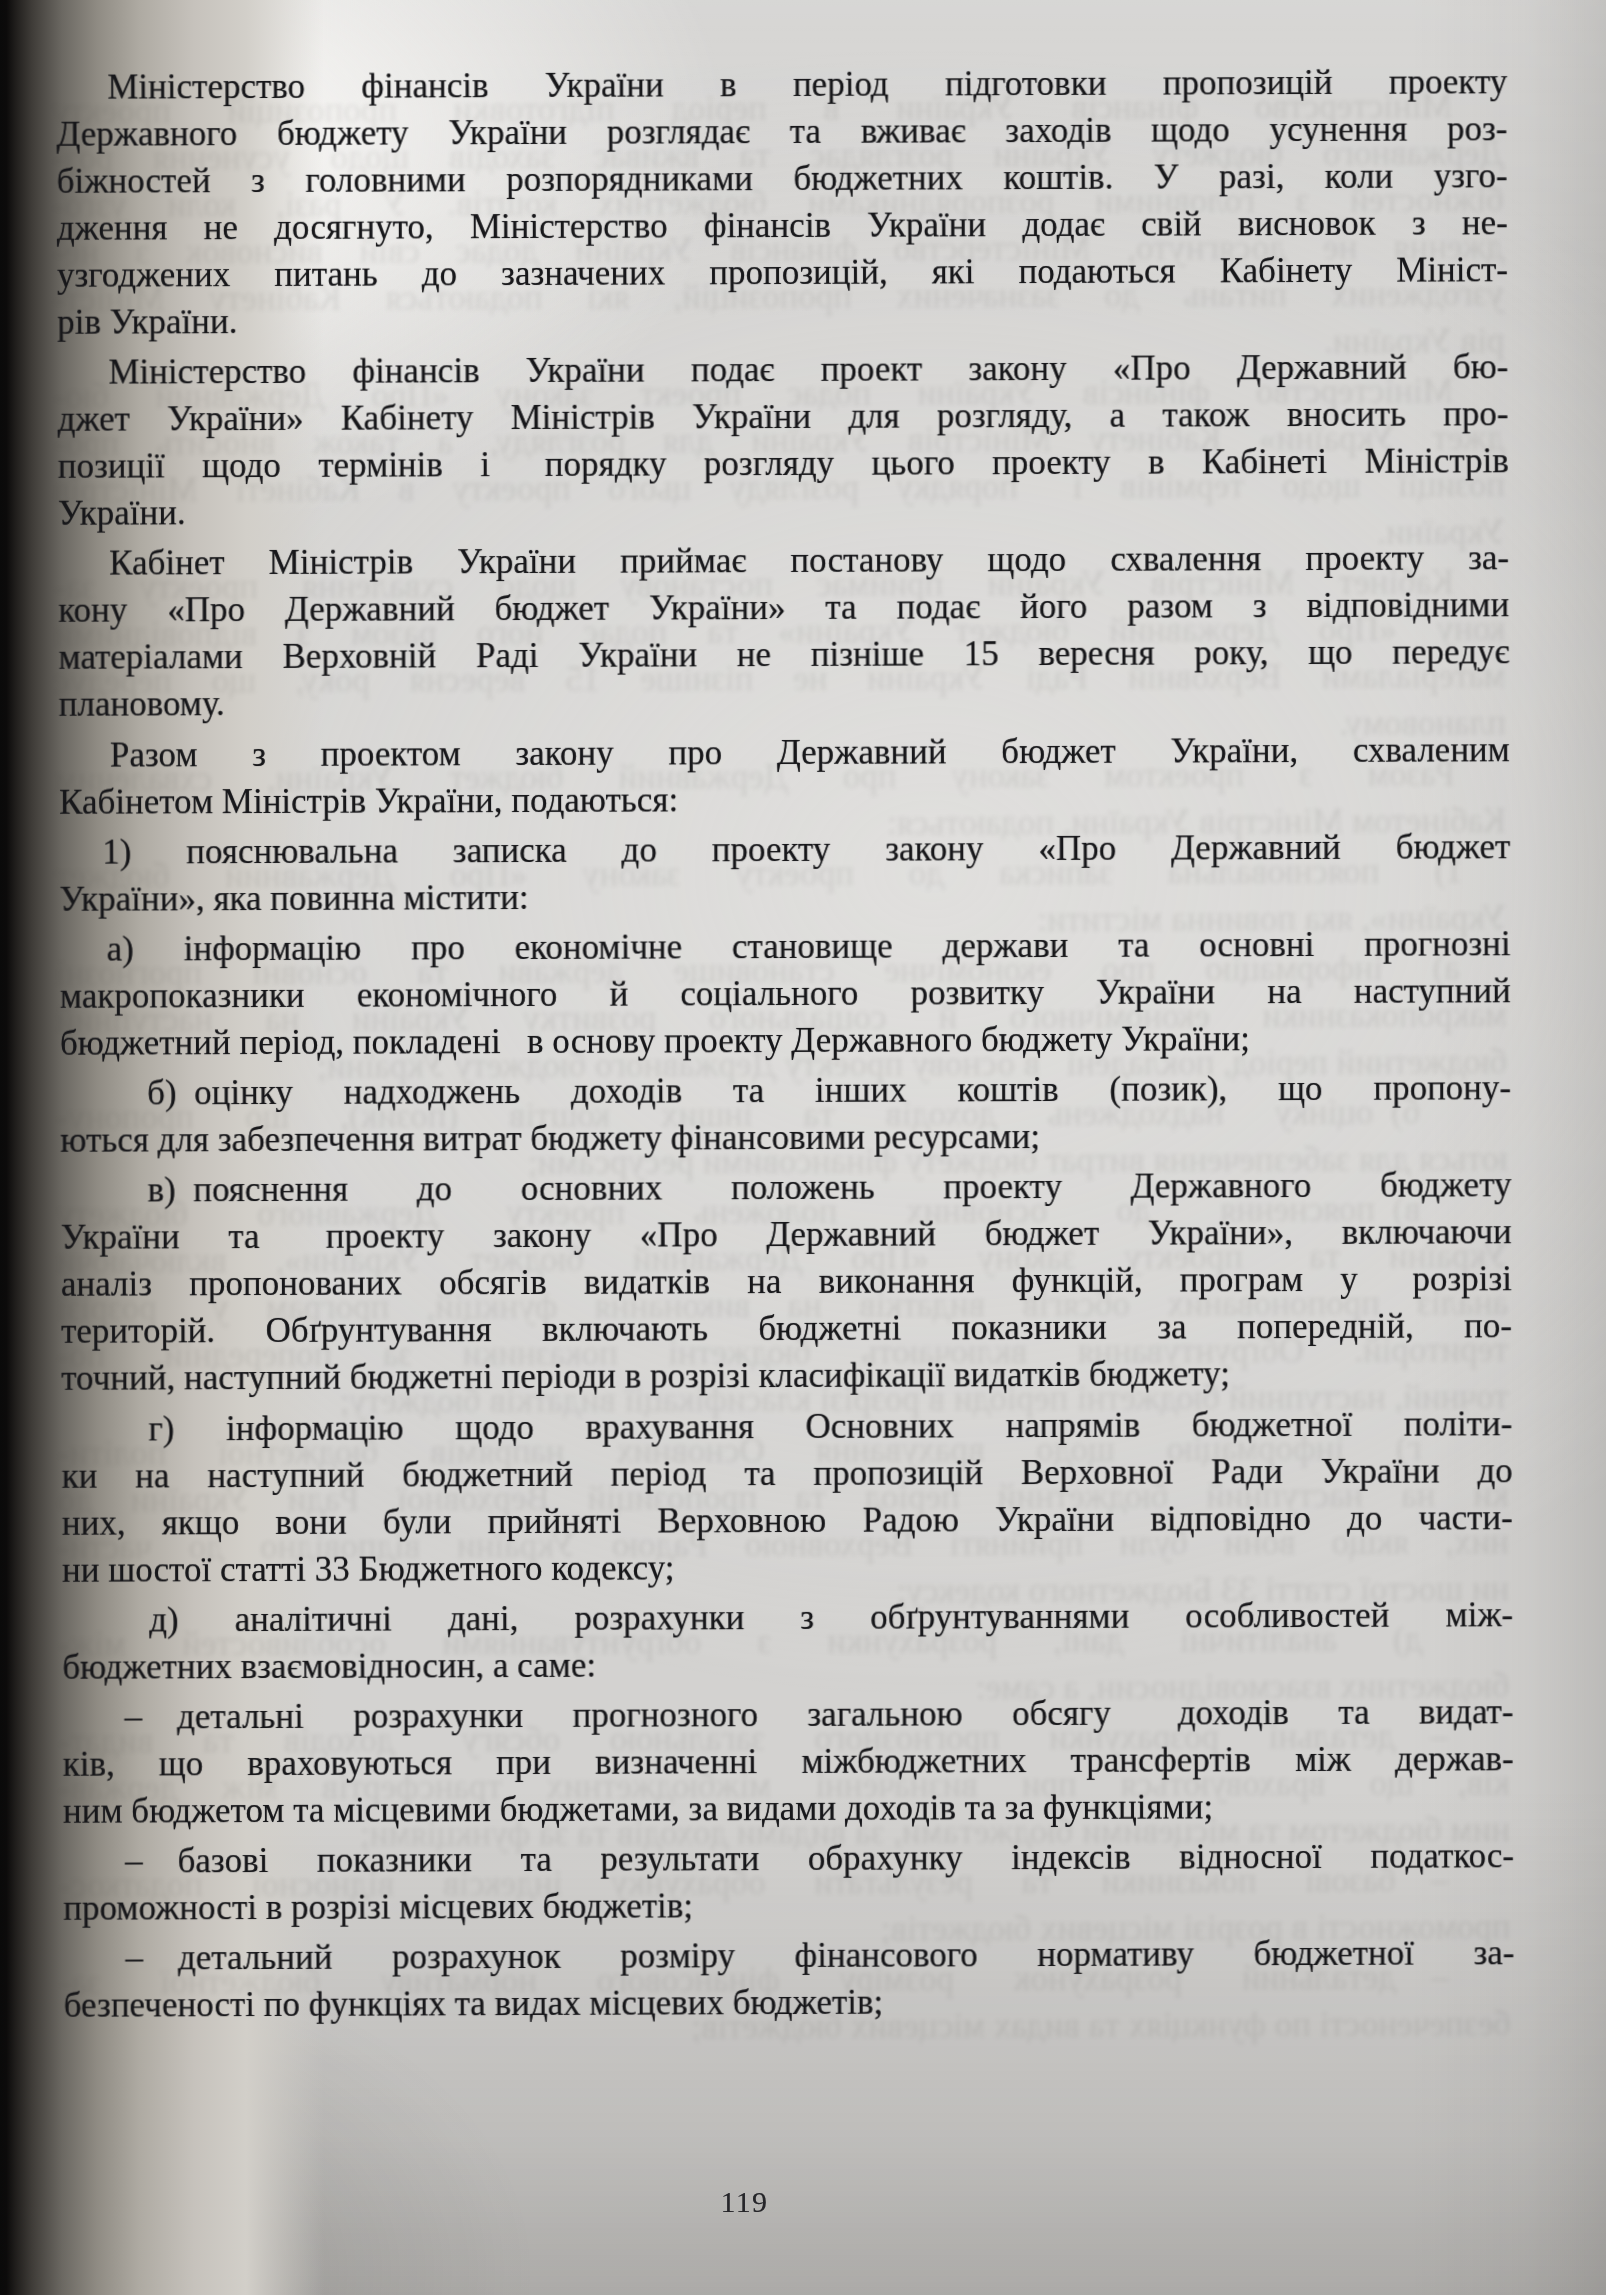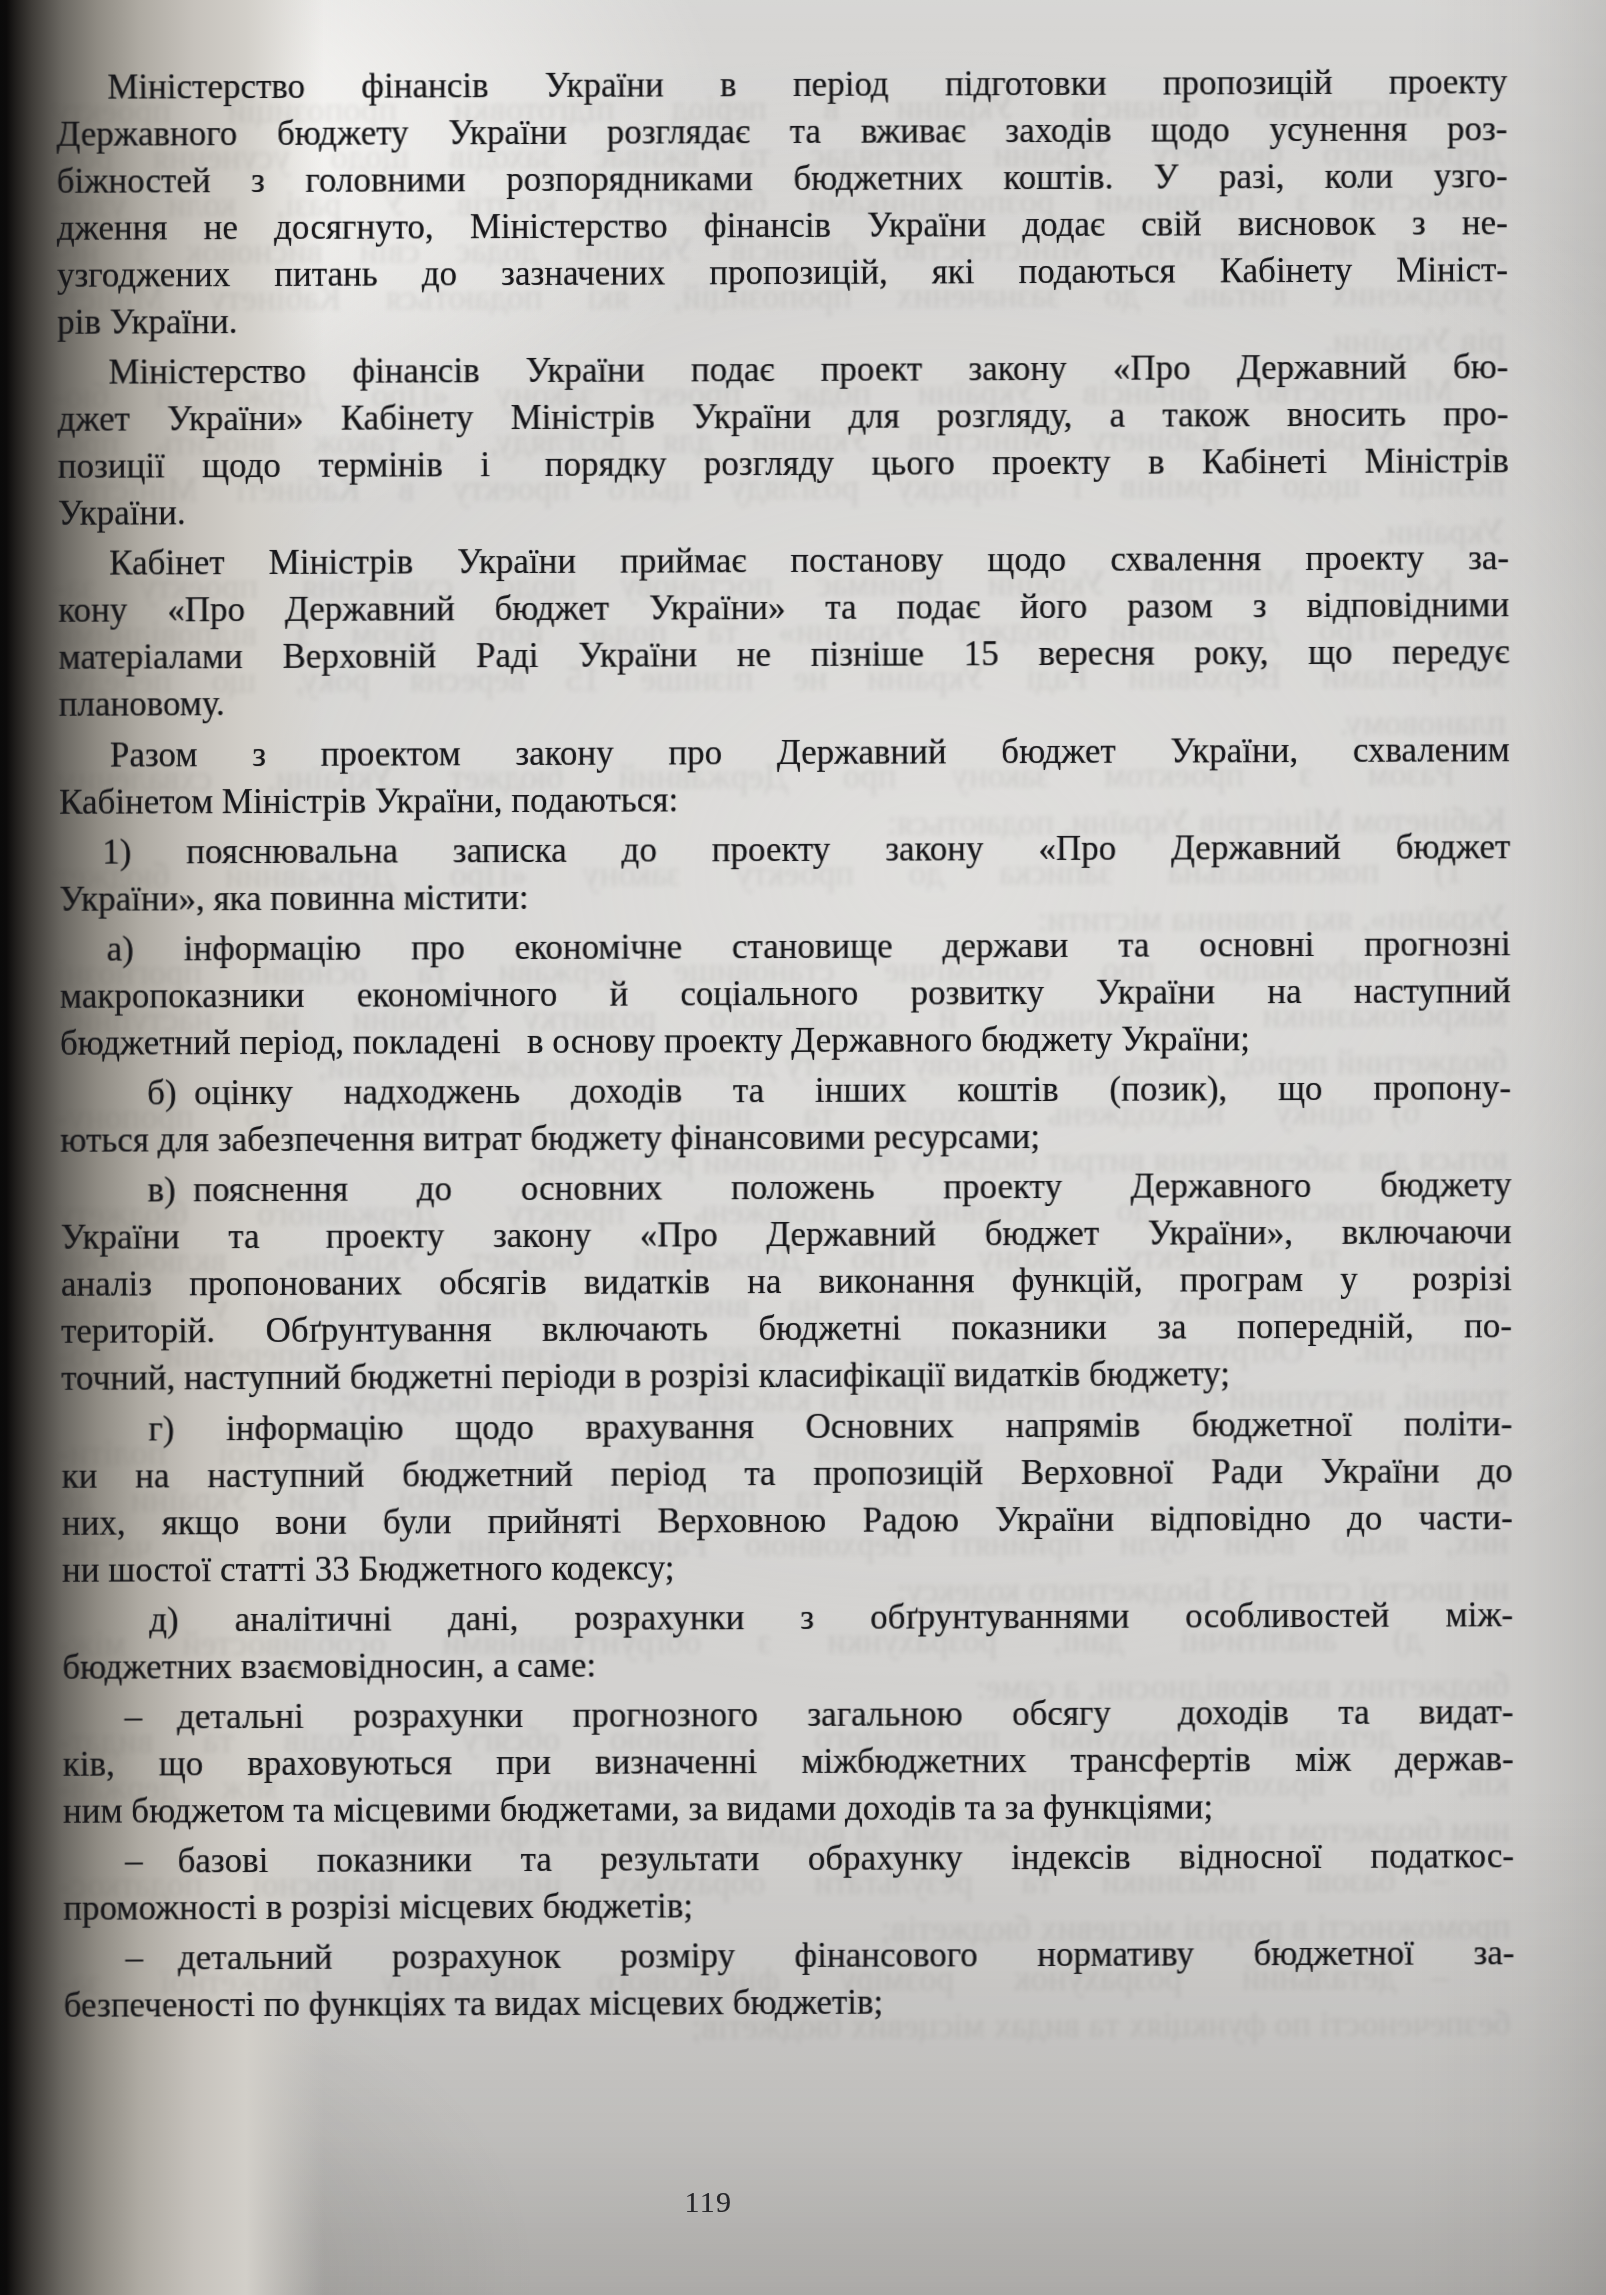--- a/index.html
+++ b/index.html
@@ -47,21 +47,21 @@
   .line { text-align: justify; text-align-last: justify; white-space: nowrap; }
   .line.end { text-align-last: left; }
 
   .k-plain  > .line.first { padding-left: 51px; }
   .k-num    > .line.first { padding-left: 43px; }
   .k-lsm    > .line.first { padding-left: 47px; }
   .k-letter > .line.first { padding-left: 87px; }
   .k-dash   > .line.first { padding-left: 62px; }
 
   .page-number {
-    position: absolute; left: 631px; top: 2185px; width: 155px;
+    position: absolute; left: 667px; top: 2185px; width: 155px;
     text-align: center;
     font-size: 30px; letter-spacing: 1.3px; color: #26262a;
     text-shadow: 0 0 0.6px rgba(30,30,34,0.5);
     filter: blur(0.2px);
   }
 </style>
 </head>
 <body>
 
 <div>

